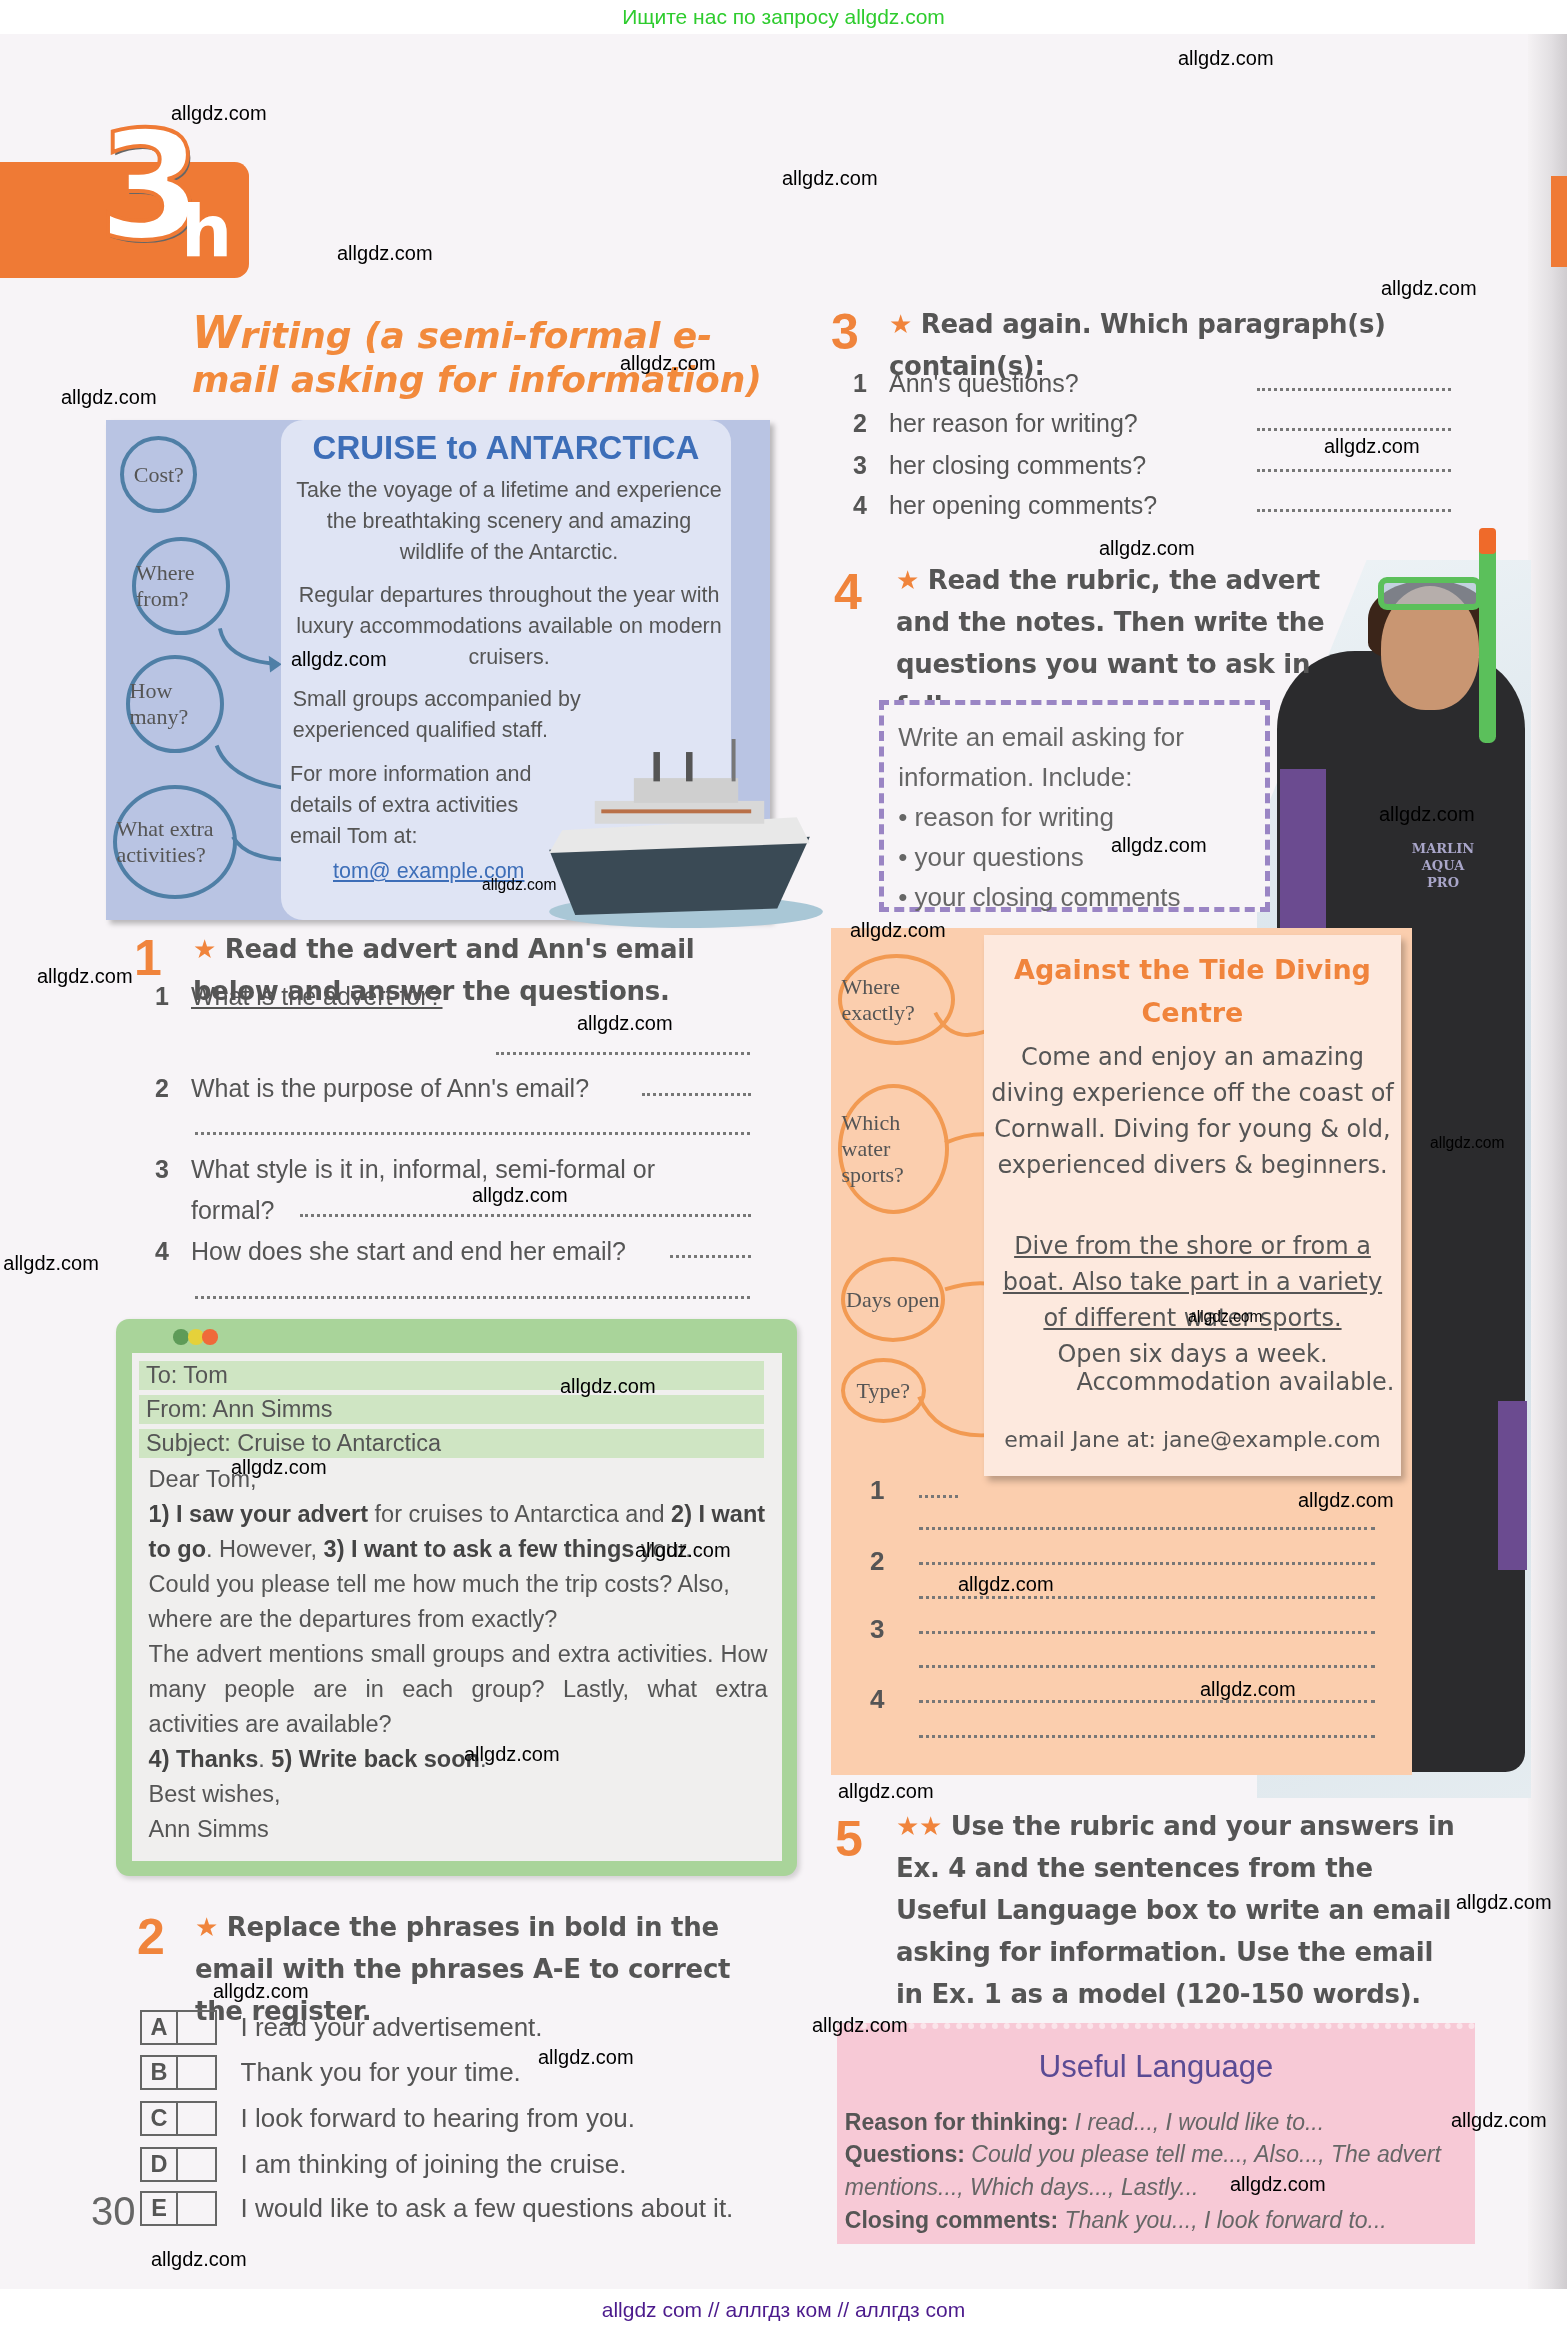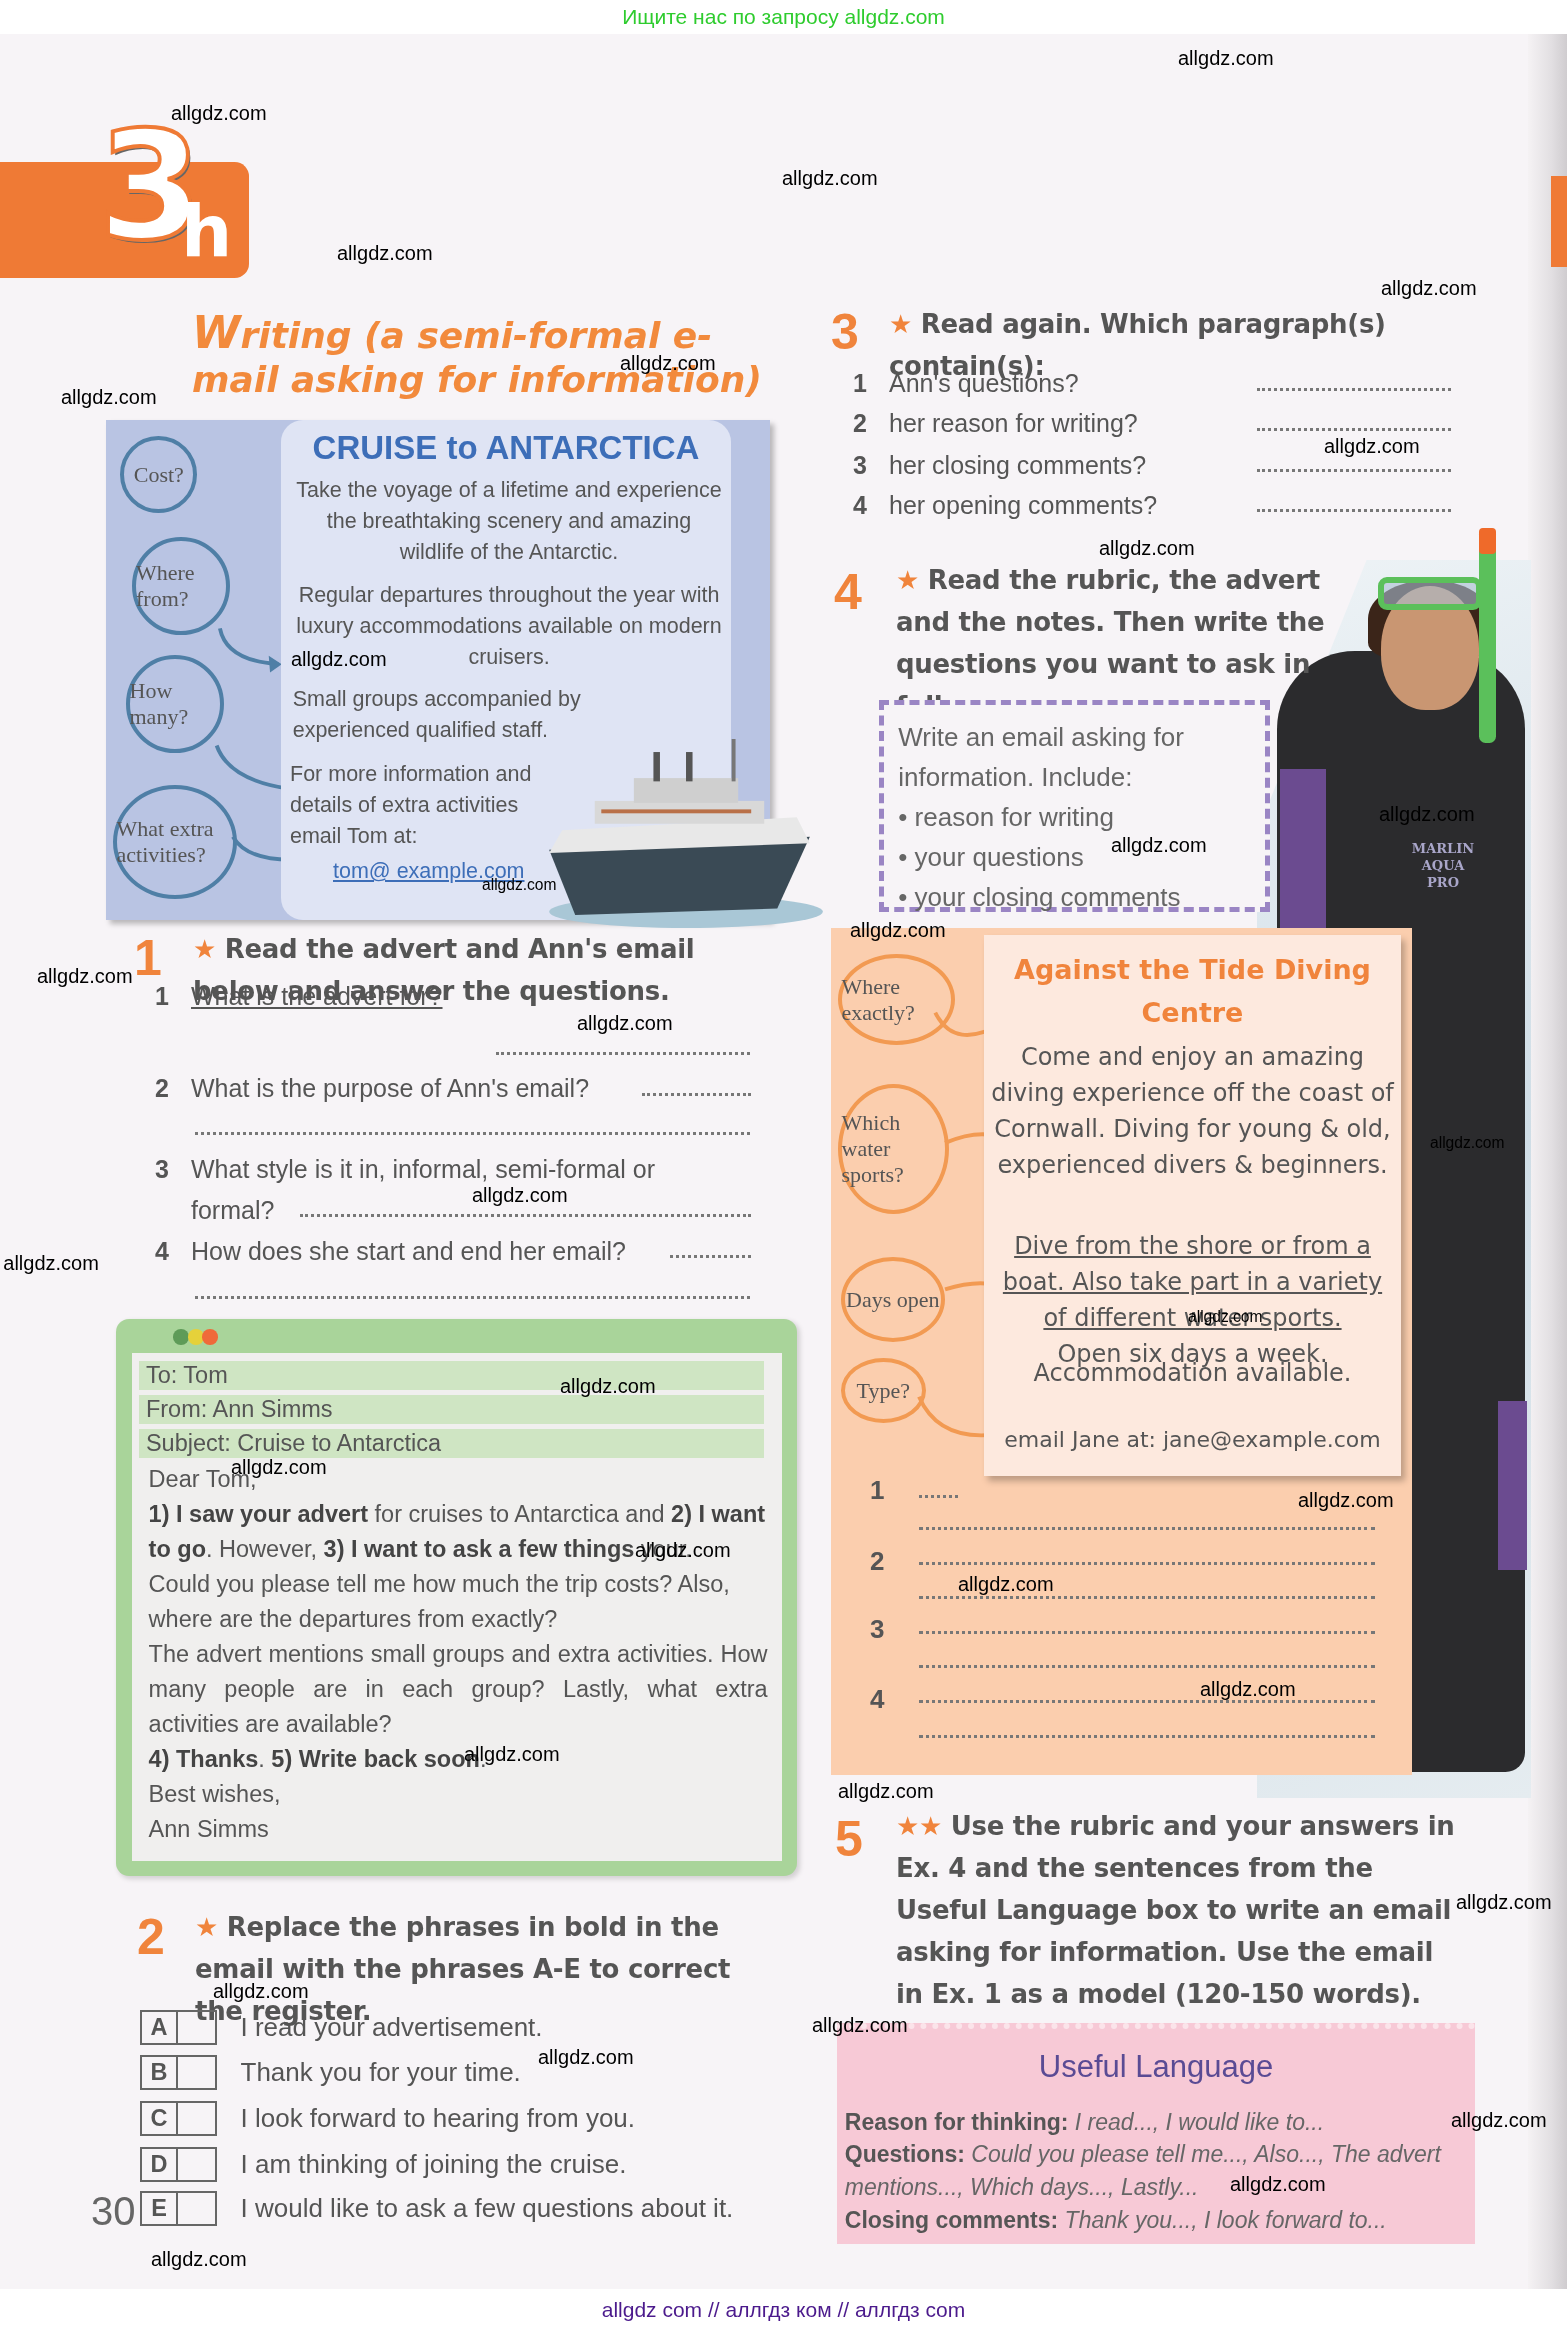--- a/index.html
+++ b/index.html
@@ -266,21 +266,21 @@
     <path d="M175 555 Q270 525 310 590" stroke="#f29a52" stroke-width="6" fill="none"></path>
     <polygon points="312,600 300,578 322,580" fill="#f29a52"></polygon>
     <path d="M135 720 Q170 800 285 772" stroke="#f29a52" stroke-width="6" fill="none"></path>
     <polygon points="295,768 272,760 278,782" fill="#f29a52"></polygon>
   </svg>
   <div class="diving-panel">
     <div class="diving-title">Against the Tide Diving Centre</div>
     <div class="diving-p" style="top:104px;">Come and enjoy an amazing diving experience off the coast of Cornwall. Diving for young &amp; old, experienced divers &amp; beginners.</div>
     <div class="diving-p" style="top:293px;text-decoration:underline;">Dive from the shore or from a boat. Also take part in a variety of different water sports.</div>
     <div class="diving-p" style="top:401px;">Open six days a week.</div>
-    <div class="diving-p" style="top:420px;">Accommodation available.</div>
+    <div class="diving-p" style="top:429px;text-align:right;">Accommodation available.</div>
     <div class="diving-p" style="top:487px;font-size:22px;">email Jane at: jane@example.com</div>
   </div>
   <div class="ans-num" style="top:547px;">1</div>
   <div class="dots" style="left:88px;top:567px;width:39px;"></div>
   <div class="dots" style="left:88px;top:599px;width:456px;"></div>
   <div class="ans-num" style="top:618px;">2</div>
   <div class="dots" style="left:88px;top:634px;width:456px;"></div>
   <div class="dots" style="left:88px;top:668px;width:456px;"></div>
   <div class="ans-num" style="top:686px;">3</div>
   <div class="dots" style="left:88px;top:703px;width:456px;"></div>

